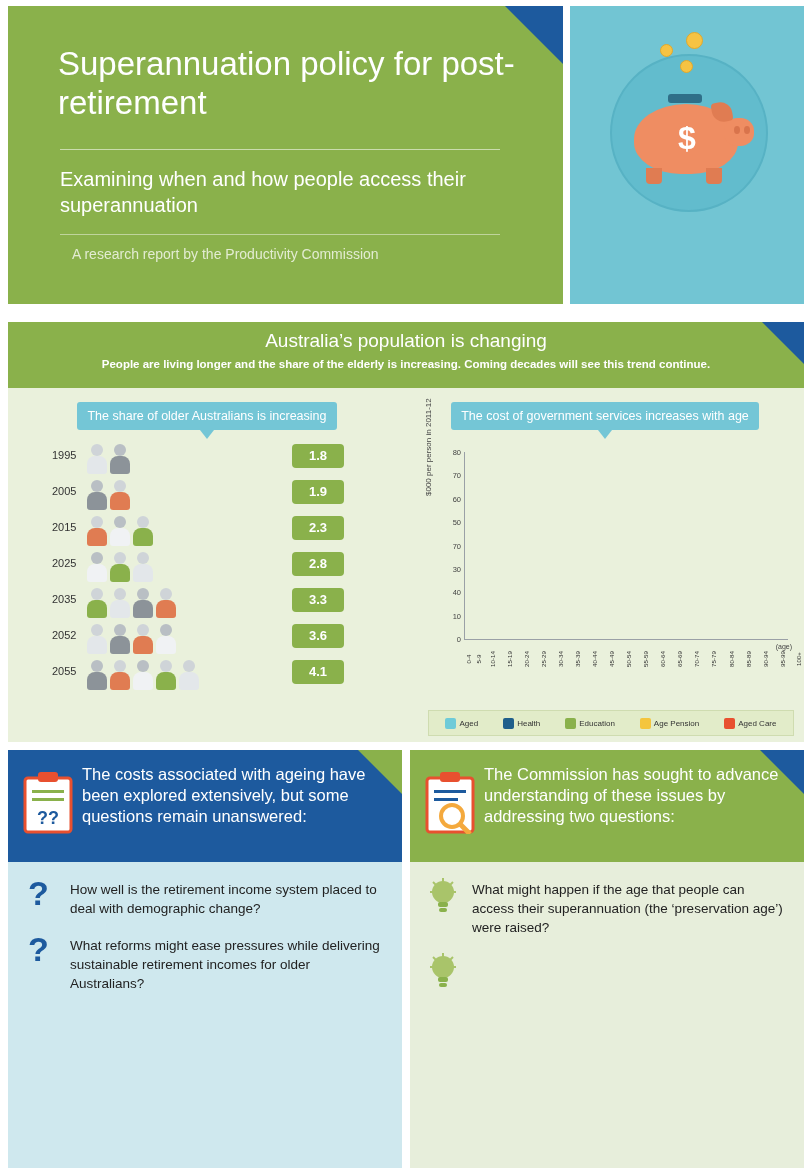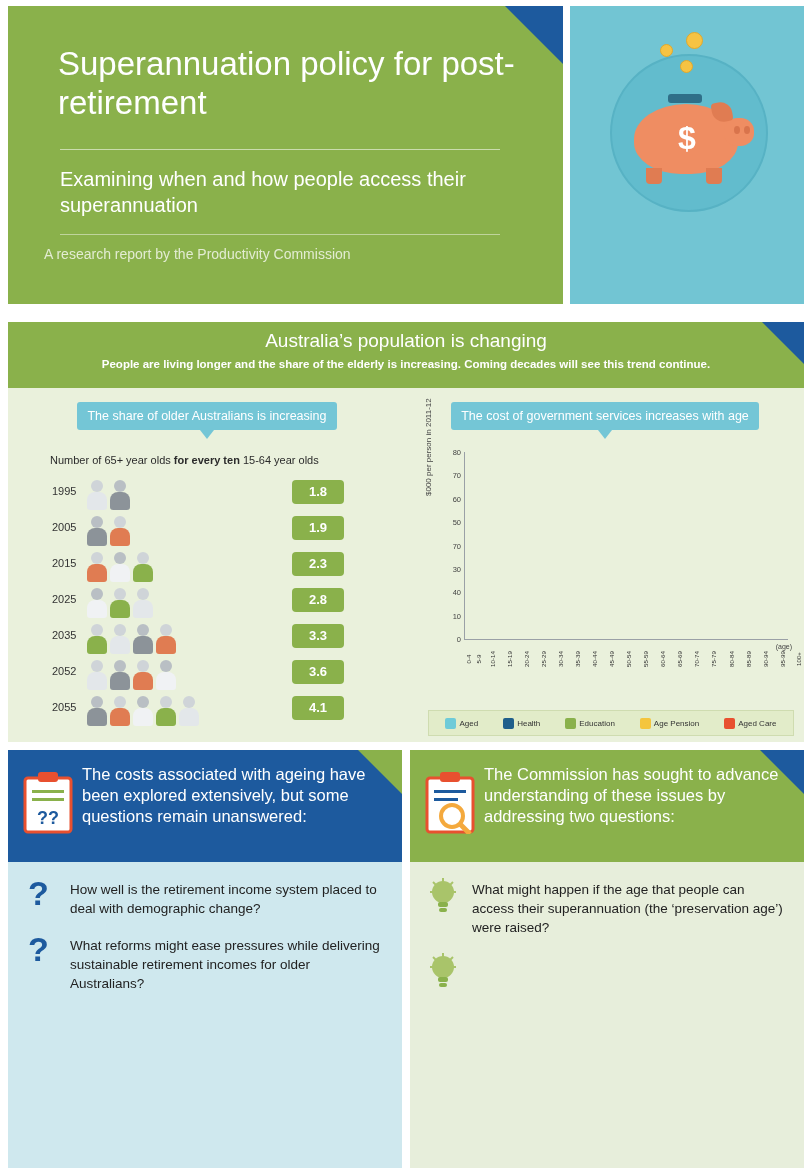--- a/index.html
+++ b/index.html
@@ -31,21 +31,21 @@
   }
   .title-sub {
     position: absolute; left: 52px; top: 160px; width: 470px;
     color: #ffffff; font-size: 20px; line-height: 26px;
   }
   .title-rule2 {
     position: absolute; left: 52px; top: 228px; width: 440px; height: 1px;
     background: rgba(255,255,255,0.45);
   }
   .title-author {
-    position: absolute; left: 36px; top: 240px;
+    position: absolute; left: 64px; top: 240px;
     color: #e3ecd2; font-size: 14px;
   }
   .header-right {
     position: absolute; left: 570px; top: 6px; width: 234px; height: 298px;
     background: #72c5d3;
   }
   .piggy-circle {
     position: absolute; left: 40px; top: 48px; width: 158px; height: 158px;
     border-radius: 50%; background: #62bccd; border: 2px solid #57b2c4;
   }
@@ -184,23 +184,20 @@
   <div class="sec2">
     <div class="sec2-band">
       <div class="sec2-corner"></div>
       <div class="sec2-title">Australia’s population is changing</div>
       <div class="sec2-sub">People are living longer and the share of the elderly is increasing. Coming decades will see this trend continue.</div>
     </div>
 
     <div class="panel-left">
       <div style="text-align:center;padding-top:14px;">
         <div class="tag">The share of older Australians is increasing</div>
-      </div>
-      <div class="left-caption">
-        <span>Number of 65+ year olds </span><b>for every ten</b><span> 15-64 year olds</span>
       </div>
       <div class="ratio-rows" id="ratio-rows">
           <div class="ratio-row">
             <div class="ratio-year">1995</div>
             <div class="people"><div class="person"><div class="p-head" style="background:#cfd4d8"></div><div class="p-body" style="background:#e3e7ea"></div></div><div class="person"><div class="p-head" style="background:#b9bfc4"></div><div class="p-body" style="background:#8c9399"></div></div></div>
             <div class="ratio-pill">1.8</div>
           </div>
           <div class="ratio-row">
             <div class="ratio-year">2005</div>
             <div class="people"><div class="person"><div class="p-head" style="background:#b9bfc4"></div><div class="p-body" style="background:#8c9399"></div></div><div class="person"><div class="p-head" style="background:#cfd4d8"></div><div class="p-body" style="background:#e07c52"></div></div></div>

